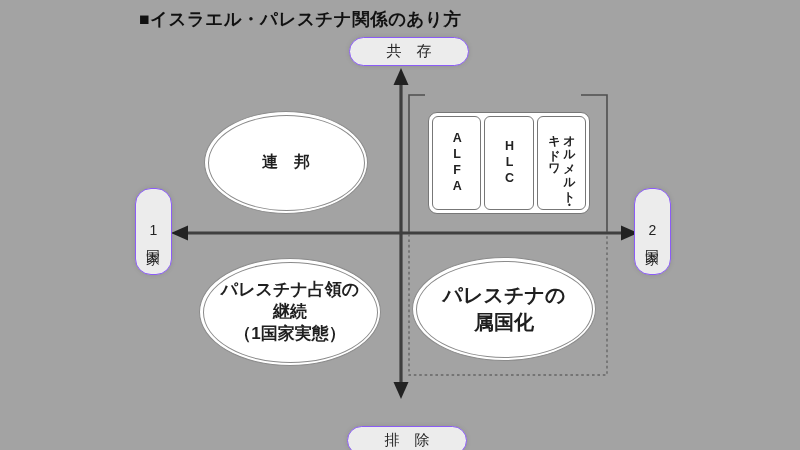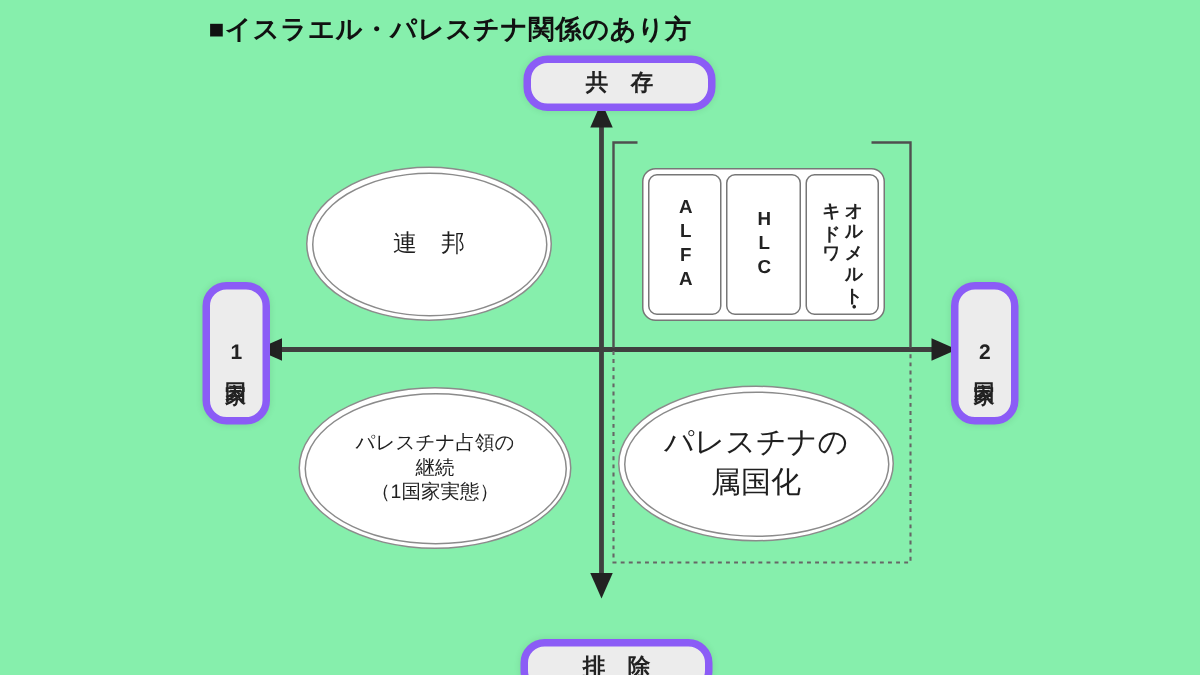--- a/index.html
+++ b/index.html
@@ -1,48 +1,48 @@
 <!DOCTYPE html>
 <html><head>
 <meta charset="utf-8">
 <style>
   html,body{margin:0;padding:0;background:#fff;}
   .canvas{
-    position:relative;width:800px;height:450px;background:#86efac;overflow:hidden;
+    position:relative;width:800px;height:450px;background:#a3a3a3;overflow:hidden;
     font-family:"Liberation Sans","DejaVu Sans",sans-serif;color:#1f1f1f;
   }
   .title{
     position:absolute;left:139px;top:7px;font-size:17.5px;font-weight:bold;
     letter-spacing:0.5px;color:#111;white-space:nowrap;
   }
   svg.axes{position:absolute;left:0;top:0;z-index:1;}
 
   .pill{
-    position:absolute;background:#ececec;border:5px solid #8b5cf6;border-radius:16px;
-    display:flex;align-items:center;justify-content:center;font-weight:bold;color:#222;
+    position:absolute;background:#ececec;border:1px solid #8b5cf6;border-radius:16px;
+    display:flex;align-items:center;justify-content:center;font-weight:normal;color:#222;
     box-shadow:0 0 5px rgba(0,0,0,0.10);z-index:3;white-space:nowrap;
   }
   .pill.h{font-size:15px;}
   .pill.v{writing-mode:vertical-rl;text-orientation:upright;font-size:14px;letter-spacing:1px;}
   .pill-top{left:349px;top:37px;width:118px;height:27px;}
   .pill-bottom{left:347px;top:399px;width:118px;height:27px;margin-top:27px;}
   .pill-left{left:135px;top:188px;width:35px;height:85px;}
   .pill-right{left:634px;top:188px;width:35px;height:85px;}
 
   .ellipse{
     position:absolute;border-radius:50%;border:1.4px solid #8b8b8b;background:#fff;
     display:flex;flex-direction:column;align-items:center;justify-content:center;
-    text-align:center;z-index:2;font-weight:normal;
+    text-align:center;z-index:2;font-weight:bold;
   }
   .ellipse::before{
     content:"";position:absolute;inset:2.5px;border-radius:50%;
     border:1.2px solid #8b8b8b;pointer-events:none;
   }
   .el-federation{left:204px;top:111px;width:162px;height:101px;font-size:16px;}
-  .el-occupation{left:199px;top:258px;width:180px;height:106px;font-size:13px;line-height:1.3;}
+  .el-occupation{left:199px;top:258px;width:180px;height:106px;font-size:17px;line-height:1.3;}
   .el-vassal{left:412px;top:257px;width:182px;height:102px;font-size:20px;line-height:1.35;}
 
   .label-box{
     position:absolute;left:424px;top:82px;width:158px;height:28px;z-index:3;
     background:#e7e7e7;border:2px solid #4a4a4a;border-radius:7px;
     box-shadow:inset 0 0 0 2px #fbfbfb;
     display:flex;align-items:center;justify-content:center;
     font-weight:bold;font-size:15.5px;color:#1a1a1a;white-space:nowrap;
   }
   .columns{

